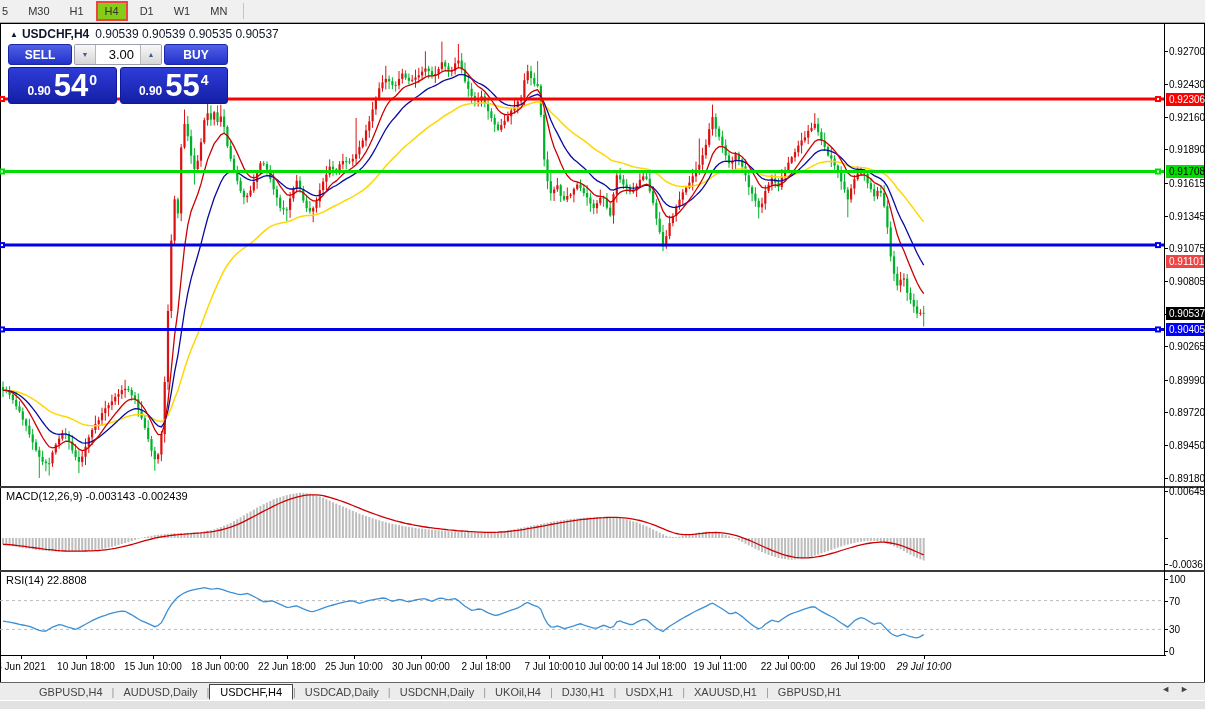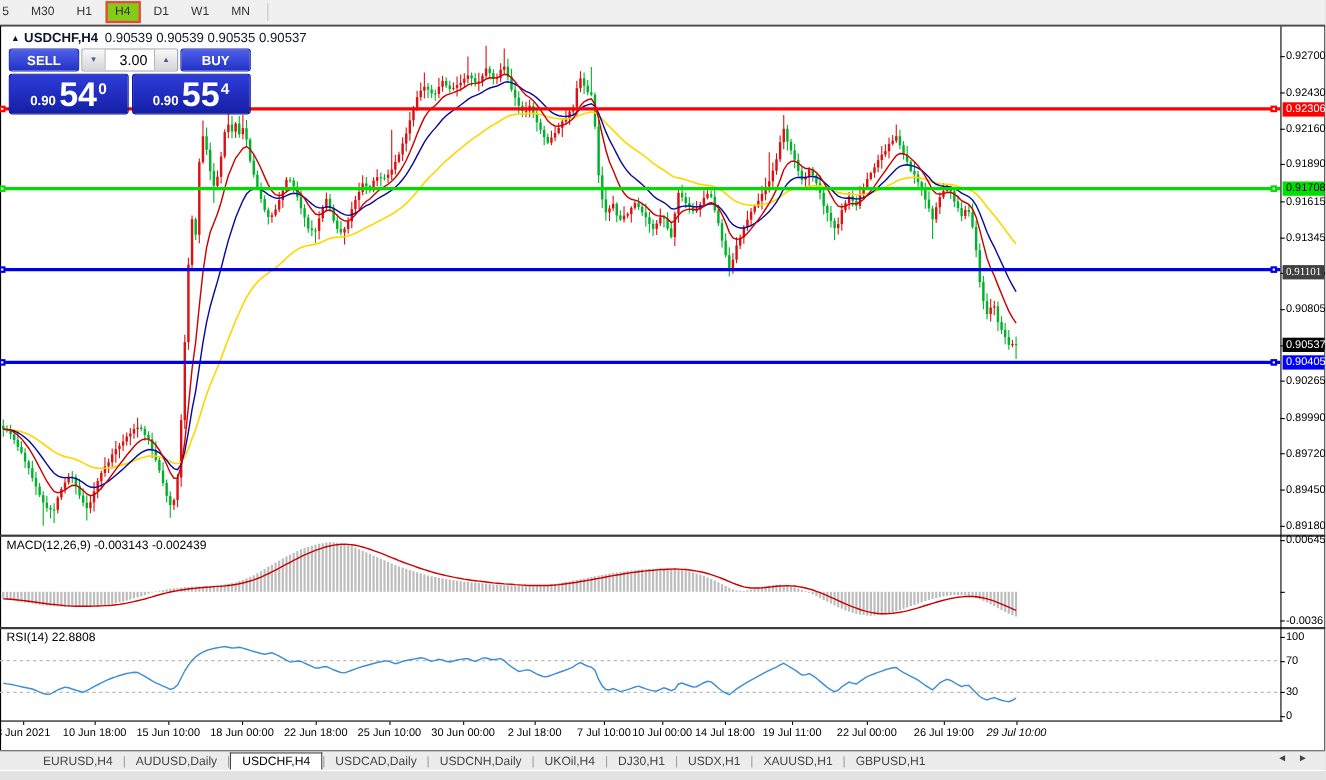--- a/index.html
+++ b/index.html
@@ -1021,21 +1021,21 @@
       <div class="ax-lbl" style="top: 574px;">100</div>
       <div class="ax-tick" style="top: 579px;"></div>
       <div class="ax-lbl" style="top: 596px;">70</div>
       <div class="ax-tick" style="top: 601px;"></div>
       <div class="ax-lbl" style="top: 624px;">30</div>
       <div class="ax-tick" style="top: 629px;"></div>
       <div class="ax-lbl" style="top: 646px;">0</div>
       <div class="ax-tick" style="top: 651px;"></div>
       <div class="px-badge" style="top: 93px; background: rgb(255, 0, 0); color: rgb(255, 255, 255);">0.92306</div>
       <div class="px-badge" style="top: 165px; background: rgb(0, 224, 0); color: rgb(0, 0, 0);">0.91708</div>
-      <div class="px-badge" style="top: 241px; background: #404040; color: rgb(255, 255, 255); font-family: Liberation Serif, serif;">0.91101</div>
+      <div class="px-badge" style="top: 255px; background: #ef4444; color: rgb(255, 255, 255);">0.91101</div>
       <div class="px-badge" style="top: 307px; background: rgb(0, 0, 0); color: rgb(255, 255, 255);">0.90537</div>
       <div class="px-badge" style="top: 323px; background: rgb(0, 0, 255); color: rgb(255, 255, 255);">0.90405</div>
     </div>
   <div id="date-layer">
       <div class="date-lbl" style="left: 21px;">8 Jun 2021</div>
       <div class="date-tick" style="left: 21px;"></div>
       <div class="date-lbl" style="left: 86px;">10 Jun 18:00</div>
       <div class="date-tick" style="left: 86px;"></div>
       <div class="date-lbl" style="left: 153px;">15 Jun 10:00</div>
       <div class="date-tick" style="left: 153px;"></div>
@@ -1060,21 +1060,21 @@
       <div class="date-lbl" style="left: 788px;">22 Jul 00:00</div>
       <div class="date-tick" style="left: 788px;"></div>
       <div class="date-lbl" style="left: 858px;">26 Jul 19:00</div>
       <div class="date-tick" style="left: 858px;"></div>
       <div class="date-lbl" style="left: 924px; font-style: italic;">29 Jul 10:00</div>
       <div class="date-tick" style="left: 924px;"></div>
     </div>
 
   <div id="tab-bar">
       <div style="width: 30px;"></div>
-      <div class="tab">EURUSD,H4</div>
+      <div class="tab">GBPUSD,H4</div>
       <span class="tab-sep">|</span>
       <div class="tab">AUDUSD,Daily</div>
       <span class="tab-sep">|</span>
       <div class="tab active">USDCHF,H4</div>
       <span class="tab-sep">|</span>
       <div class="tab">USDCAD,Daily</div>
       <span class="tab-sep">|</span>
       <div class="tab">USDCNH,Daily</div>
       <span class="tab-sep">|</span>
       <div class="tab">UKOil,H4</div>

